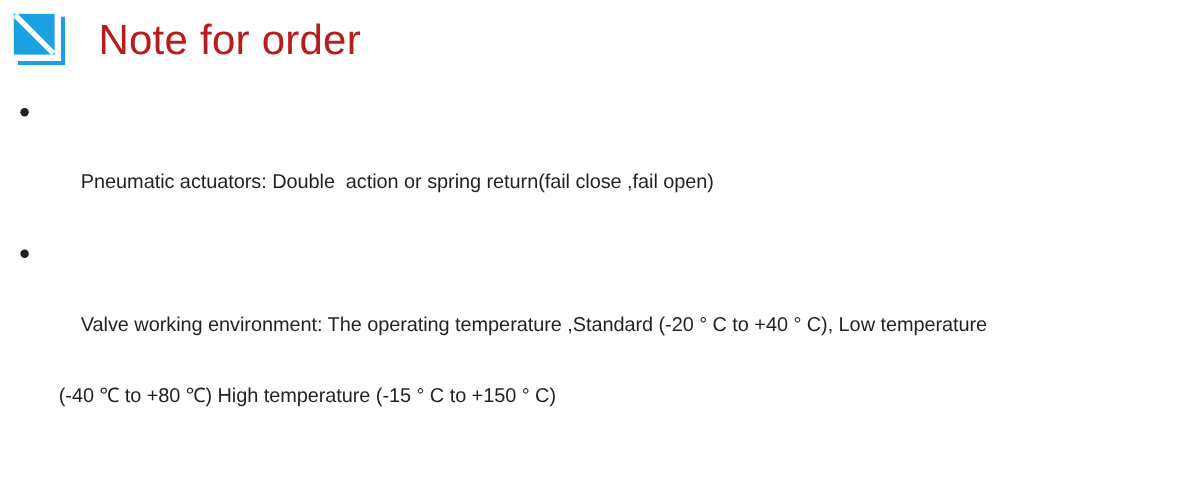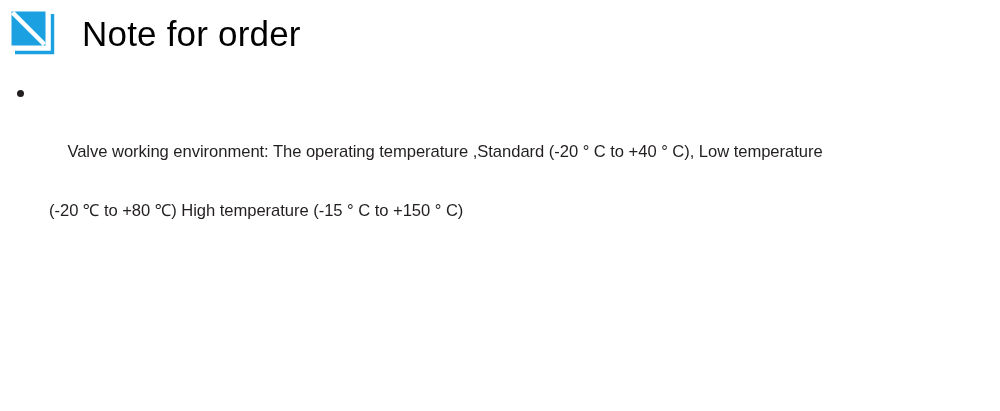--- a/index.html
+++ b/index.html
@@ -39,21 +39,21 @@
     margin-top: 2px;
     flex: 0 0 auto;
     display: block;
   }
 
   .title {
     margin-left: 23px;
     font-size: 35px;
     line-height: 40px;
     font-weight: 400;
-    color: #000000;
+    color: #b91c1c;
     letter-spacing: 0.2px;
     white-space: nowrap;
   }
 
   
   .note-list {
     position: absolute;
     left: 0;
     top: 78px;
     width: 1000px;
@@ -97,25 +97,29 @@
     <svg class="brand-mark" viewBox="0 0 48 48" aria-hidden="true">
       <rect x="0.5" y="0.5" width="34" height="34" fill="#1BA1E2"></rect>
       <line x1="1.5" y1="1.5" x2="33.5" y2="33.5" stroke="#ffffff" stroke-width="4.5"></line>
       <polyline points="41.5,3 41.5,41.5 4,41.5" fill="none" stroke="#1BA1E2" stroke-width="3.4"></polyline>
     </svg>
     <div class="title">Note for order</div>
   </div>
 
   <ul class="note-list">
 
+    <li class="note-item">
+      <span class="bullet"></span>
+      <span>Pneumatic actuators: Double  action or spring return(fail close ,fail open)</span>
+    </li>
 
     <li class="note-item">
       <span class="bullet"></span>
       <span>Valve working environment: The operating temperature ,Standard (-20 ° C to +40 ° C), Low temperature</span>
-      <span class="line-2">(-20 ℃ to +80 ℃) High temperature (-15 ° C to +150 ° C)</span>
+      <span class="line-2">(-40 ℃ to +80 ℃) High temperature (-15 ° C to +150 ° C)</span>
     </li>
 
     <li class="note-item">
       
       
     </li>
 
   </ul>
 </div>
 

